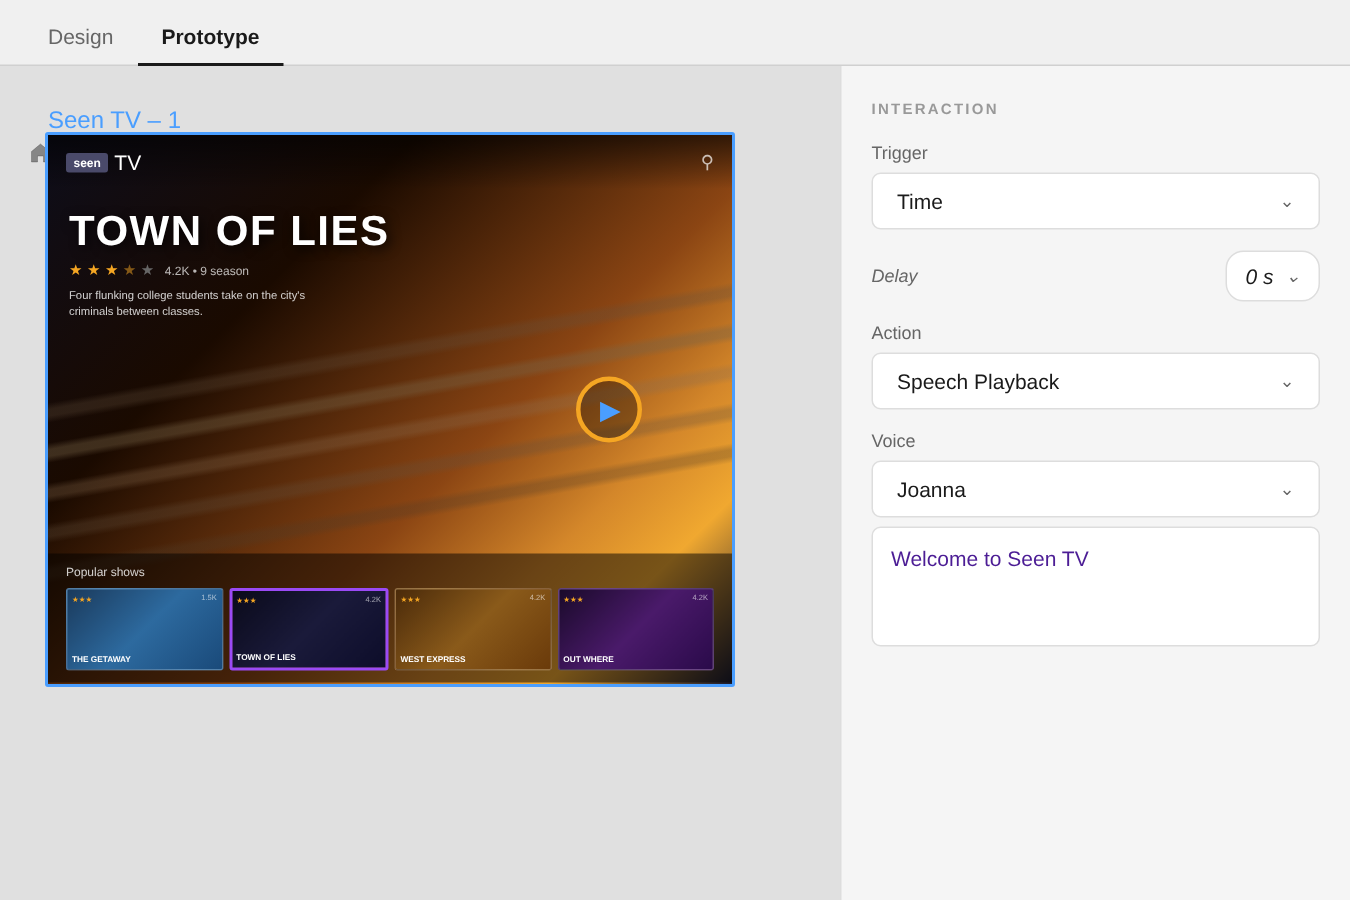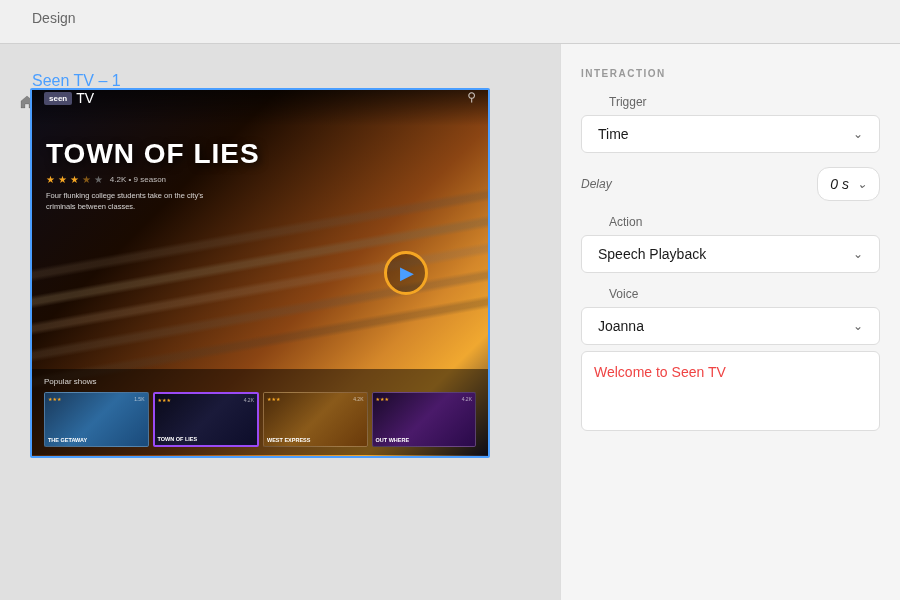--- a/index.html
+++ b/index.html
@@ -10,20 +10,21 @@
       height: 600px;
       overflow: hidden;
       position: relative;
     }
 
     
     .tab-bar {
       background: #f0f0f0;
       border-bottom: 1px solid #d0d0d0;
       display: flex;
+      align-items: flex-end;
       padding: 0 16px;
       height: 44px;
     }
     .tab {
       padding: 10px 16px;
       font-size: 14px;
       color: #666;
       cursor: pointer;
       border-bottom: 2px solid transparent;
       margin-bottom: -1px;
@@ -110,21 +111,21 @@
     }
 
     
     .tv-top-bar {
       position: absolute;
       top: 0;
       left: 0;
       right: 0;
       height: 36px;
       display: flex;
-      align-items: flex-start;
+      align-items: center;
       justify-content: space-between;
       padding: 0 12px;
       background: linear-gradient(to bottom, rgba(0,0,0,0.6), transparent);
       z-index: 10;
     }
 
     .seen-logo {
       display: flex;
       align-items: center;
       gap: 4px;
@@ -301,21 +302,20 @@
       letter-spacing: 1.5px;
       text-transform: uppercase;
       margin-bottom: 16px;
     }
 
     .field-label {
       font-size: 12px;
       color: #666;
       margin-bottom: 6px;
       margin-top: 14px;
-      margin-left: 28px;
     }
 
     .dropdown {
       width: 100%;
       background: white;
       border: 1px solid #ddd;
       border-radius: 6px;
       padding: 10px 16px;
       font-size: 14px;
       color: #1a1a1a;
@@ -357,34 +357,37 @@
     }
 
     .speech-textarea {
       width: 100%;
       min-height: 80px;
       background: white;
       border: 1px solid #ddd;
       border-radius: 6px;
       padding: 12px;
       font-size: 14px;
-      color: #ef4444;
+      color: #4c1d95;
       resize: none;
       outline: none;
       font-family: inherit;
       margin-top: 6px;
     }
 
   </style>
 </head>
 <body>
 
 <div class="tab-bar">
   <div class="tab">
     <span>Design</span>
+  </div>
+  <div class="tab active">
+    <span>Prototype</span>
   </div>
 </div>
 
 <div class="main-content">
 
   <div class="canvas-area">
 
     <div class="frame-label">Seen TV – 1</div>
 
     <div class="home-icon-container">

